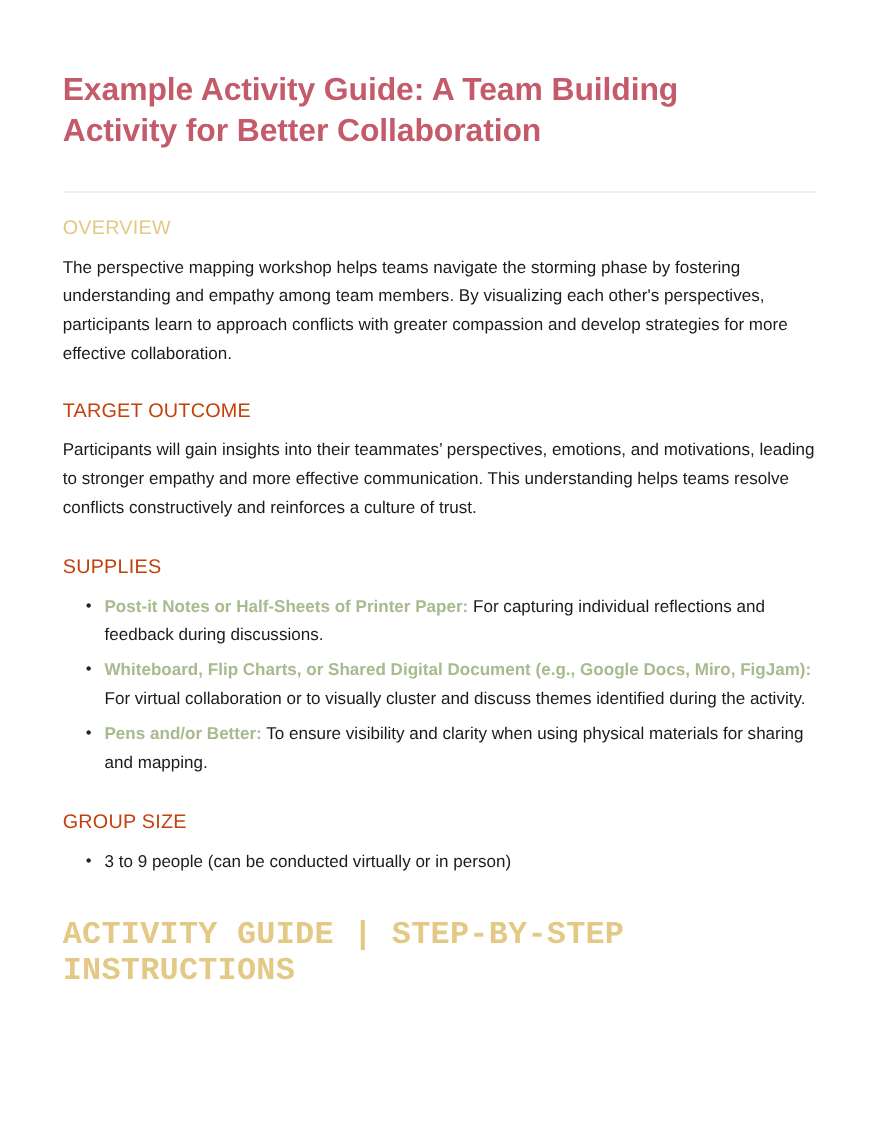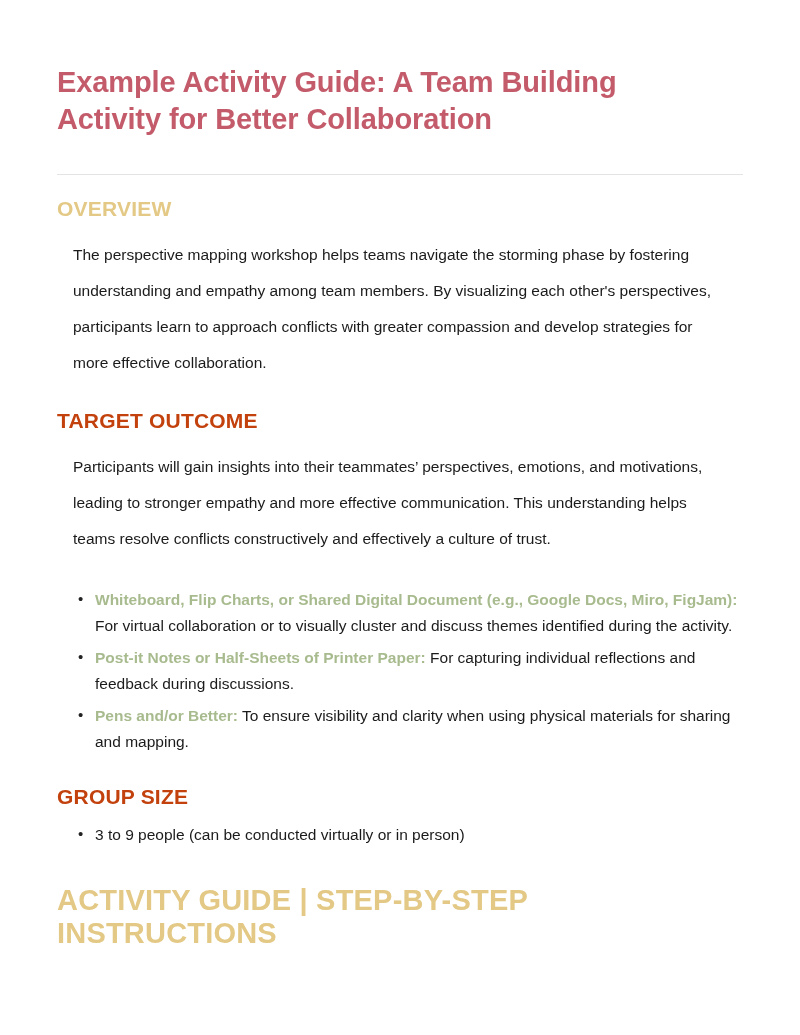--- a/index.html
+++ b/index.html
@@ -35,45 +35,46 @@
   .title-rule {
     border: 0;
     border-top: 1px solid #e4e4e4;
     margin: 36px 0 0 0;
     width: 686px;
   }
   .section {
     margin-top: 26px;
   }
   .section-heading {
-    font-size: 21px;
-    font-weight: bold;
+    font-size: 18px;
+    font-weight: normal;
     letter-spacing: 0.2px;
     margin: 0 0 13px 0;
     text-transform: uppercase;
   }
   .heading-gold {
     color: #e3c985;
   }
   .heading-mauve {
     color: #c2410c;
   }
   .big-heading {
     font-size: 29px;
     font-weight: bold;
     color: #e3c985;
     letter-spacing: 0.2px;
     margin: 0;
     text-transform: uppercase;
+    font-family: Liberation Mono, monospace;
   }
   .body-text {
     font-size: 15.5px;
-    line-height: 36px;
+    line-height: 26px;
     color: #1b1b1b;
-    margin: 16px;
+    margin: 0;
     max-width: 686px;
   }
   ul.bullets {
     margin: 6px 0 0 0;
     padding-left: 38px;
     list-style: none;
   }
   ul.bullets > li {
     font-size: 15.5px;
     line-height: 26px;
@@ -110,30 +111,31 @@
 
   <hr class="title-rule">
 
   <div class="section section-overview">
     <h2 class="section-heading heading-gold">OVERVIEW</h2>
     <p class="body-text">The perspective mapping workshop helps teams navigate the storming phase by fostering understanding and empathy among team members. By visualizing each other's perspectives, participants learn to approach conflicts with greater compassion and develop strategies for more effective collaboration.</p>
   </div>
 
   <div class="section section-target">
     <h2 class="section-heading heading-mauve">TARGET OUTCOME</h2>
-    <p class="body-text">Participants will gain insights into their teammates’ perspectives, emotions, and motivations, leading to stronger empathy and more effective communication. This understanding helps teams resolve conflicts constructively and effectively a culture of trust.</p>
+    <p class="body-text">Participants will gain insights into their teammates’ perspectives, emotions, and motivations, leading to stronger empathy and more effective communication. This understanding helps teams resolve conflicts constructively and reinforces a culture of trust.</p>
   </div>
 
   <div class="section section-supplies">
+    <h2 class="section-heading heading-mauve">SUPPLIES</h2>
     <ul class="bullets">
       <li>
-        <span class="supply-label">Whiteboard, Flip Charts, or Shared Digital Document (e.g., Google Docs, Miro, FigJam):</span><span> For virtual collaboration or to visually cluster and discuss themes identified during the activity.</span>
+        <span class="supply-label">Post-it Notes or Half-Sheets of Printer Paper:</span><span> For capturing individual reflections and feedback during discussions.</span>
       </li>
       <li>
-        <span class="supply-label">Post-it Notes or Half-Sheets of Printer Paper:</span><span> For capturing individual reflections and feedback during discussions.</span>
+        <span class="supply-label">Whiteboard, Flip Charts, or Shared Digital Document (e.g., Google Docs, Miro, FigJam):</span><span> For virtual collaboration or to visually cluster and discuss themes identified during the activity.</span>
       </li>
       <li>
         <span class="supply-label">Pens and/or Better:</span><span> To ensure visibility and clarity when using physical materials for sharing and mapping.</span>
       </li>
     </ul>
   </div>
 
   <div class="section section-group">
     <h2 class="section-heading heading-mauve">GROUP SIZE</h2>
     <ul class="bullets">

